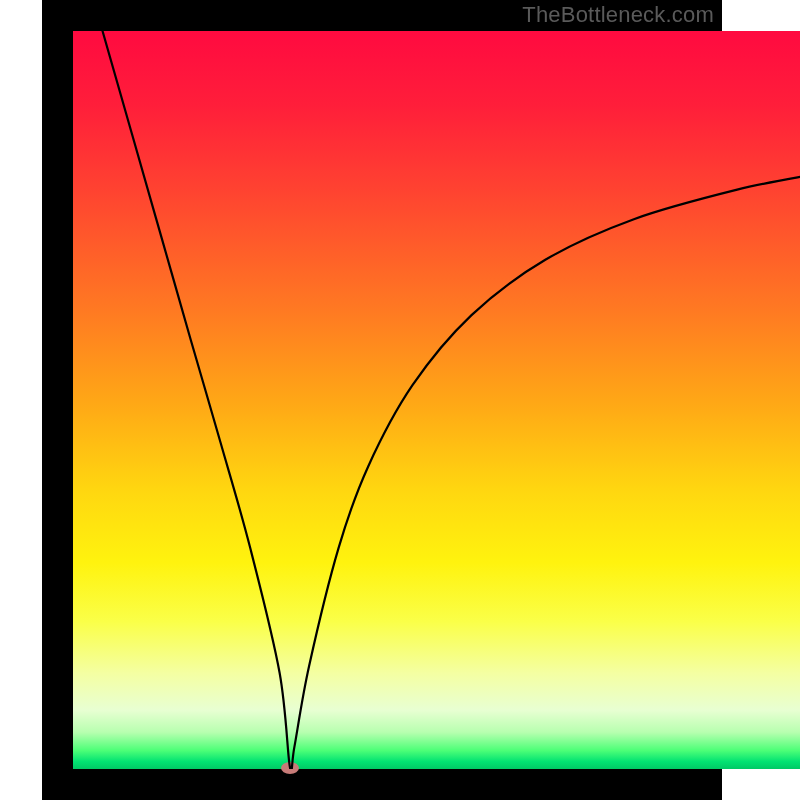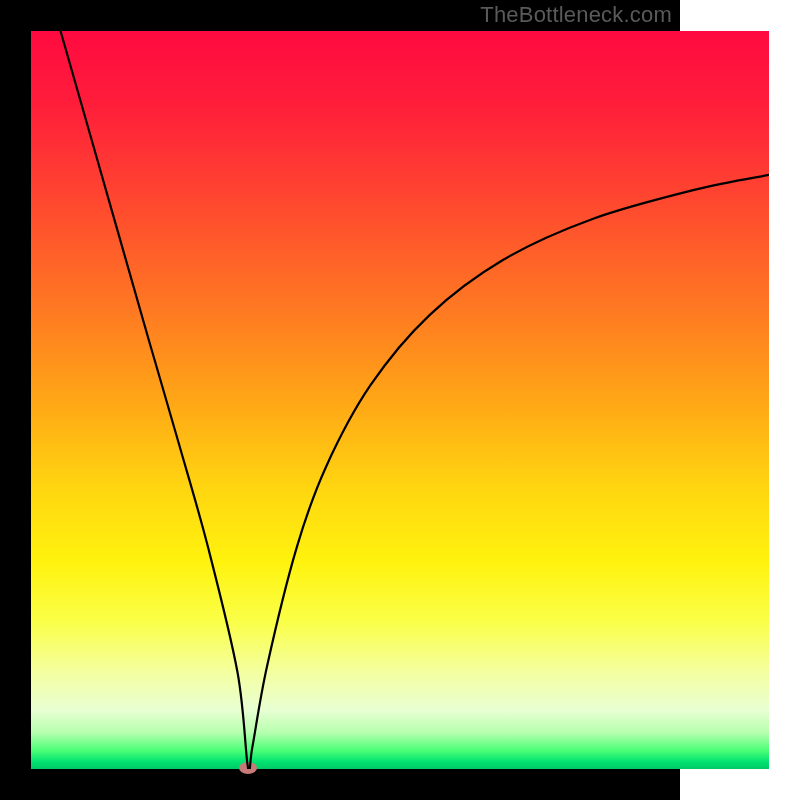--- a/index.html
+++ b/index.html
@@ -2,20 +2,21 @@
 <html><head>
 <meta charset="utf-8">
 <style>
   * { margin: 0; padding: 0; box-sizing: border-box; }
   html, body { width: 800px; height: 800px; overflow: hidden; background: #fff; }
   .container {
     position: relative;
     width: 680px;
     height: 800px;
     background: #000;
+    margin-left: 42px;
   }
   .watermark {
     position: absolute;
     top: 2px;
     right: 8px;
     font-family: Arial, Helvetica, sans-serif;
     font-size: 22px;
     font-weight: 500;
     color: #5a5a5a;
     z-index: 10;

